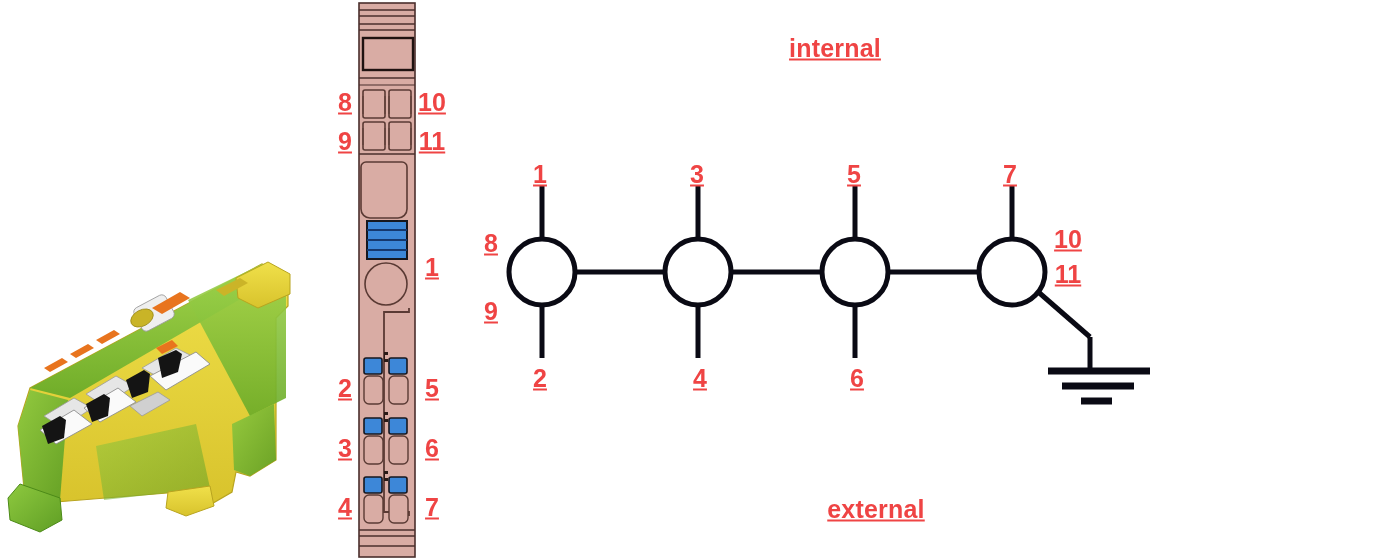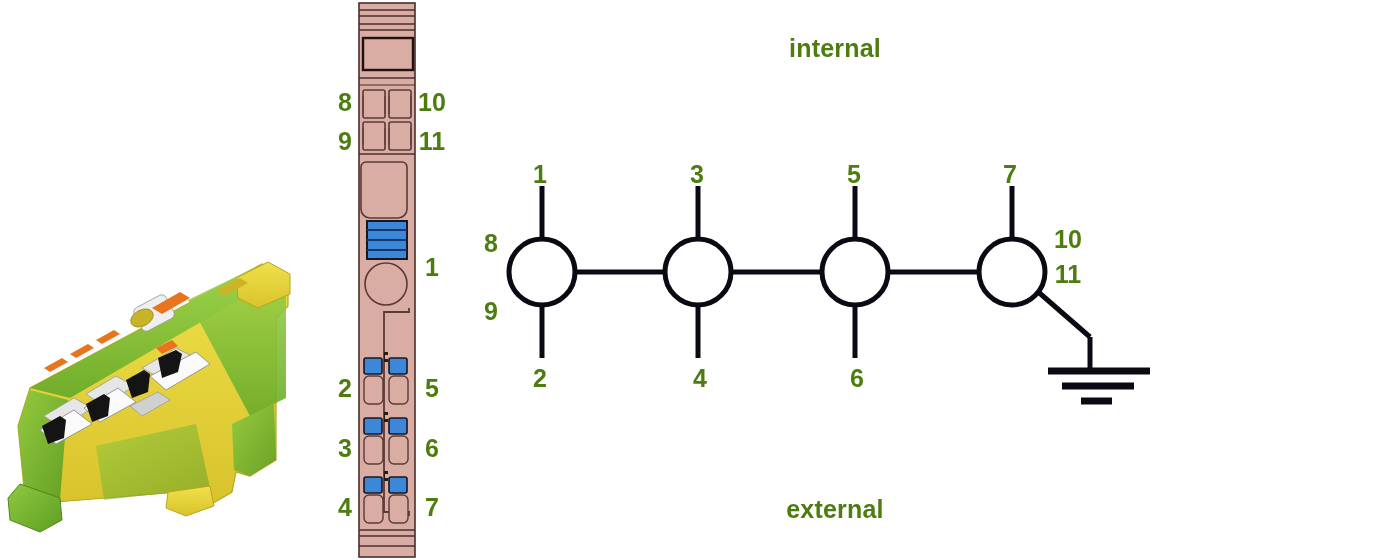--- a/index.html
+++ b/index.html
@@ -14,27 +14,28 @@
     position: relative;
     width: 1400px;
     height: 560px;
     background: #ffffff;
     overflow: hidden;
   }
 
   
   .lbl {
     position: absolute;
-    color: #4d7c0f;
+    color: #ef4444;
     font-family: "Liberation Sans", sans-serif;
     font-weight: bold;
     font-size: 25px;
     line-height: 1;
     white-space: nowrap;
     user-select: none;
+    text-decoration: underline;
   }
   .lbl.cap {
     font-size: 25px;
     letter-spacing: 0.2px;
   }
   .lbl.ctr { transform: translate(-50%, -50%); }
 
   
   #photo-panel {
     position: absolute;
@@ -251,21 +252,21 @@
       <g fill="#ffffff" stroke="#0a0a14" stroke-width="5">
         <circle cx="102" cy="272" r="33"></circle>
         <circle cx="258" cy="272" r="33"></circle>
         <circle cx="415" cy="272" r="33"></circle>
         <circle cx="572" cy="272" r="33"></circle>
       </g>
     </svg>
   </div>
 
   <div class="lbl cap ctr" style="left:835px; top:48px;">internal</div>
-  <div class="lbl cap ctr" style="left:835px; top:509px;">external</div>
+  <div class="lbl cap ctr" style="left:876px; top:509px;">external</div>
 
   <div class="lbl ctr" style="left:540px; top:174px;">1</div>
   <div class="lbl ctr" style="left:540px; top:378px;">2</div>
   <div class="lbl ctr" style="left:491px; top:243px;">8</div>
   <div class="lbl ctr" style="left:491px; top:311px;">9</div>
 
   <div class="lbl ctr" style="left:697px; top:174px;">3</div>
   <div class="lbl ctr" style="left:700px; top:378px;">4</div>
 
   <div class="lbl ctr" style="left:854px; top:174px;">5</div>

